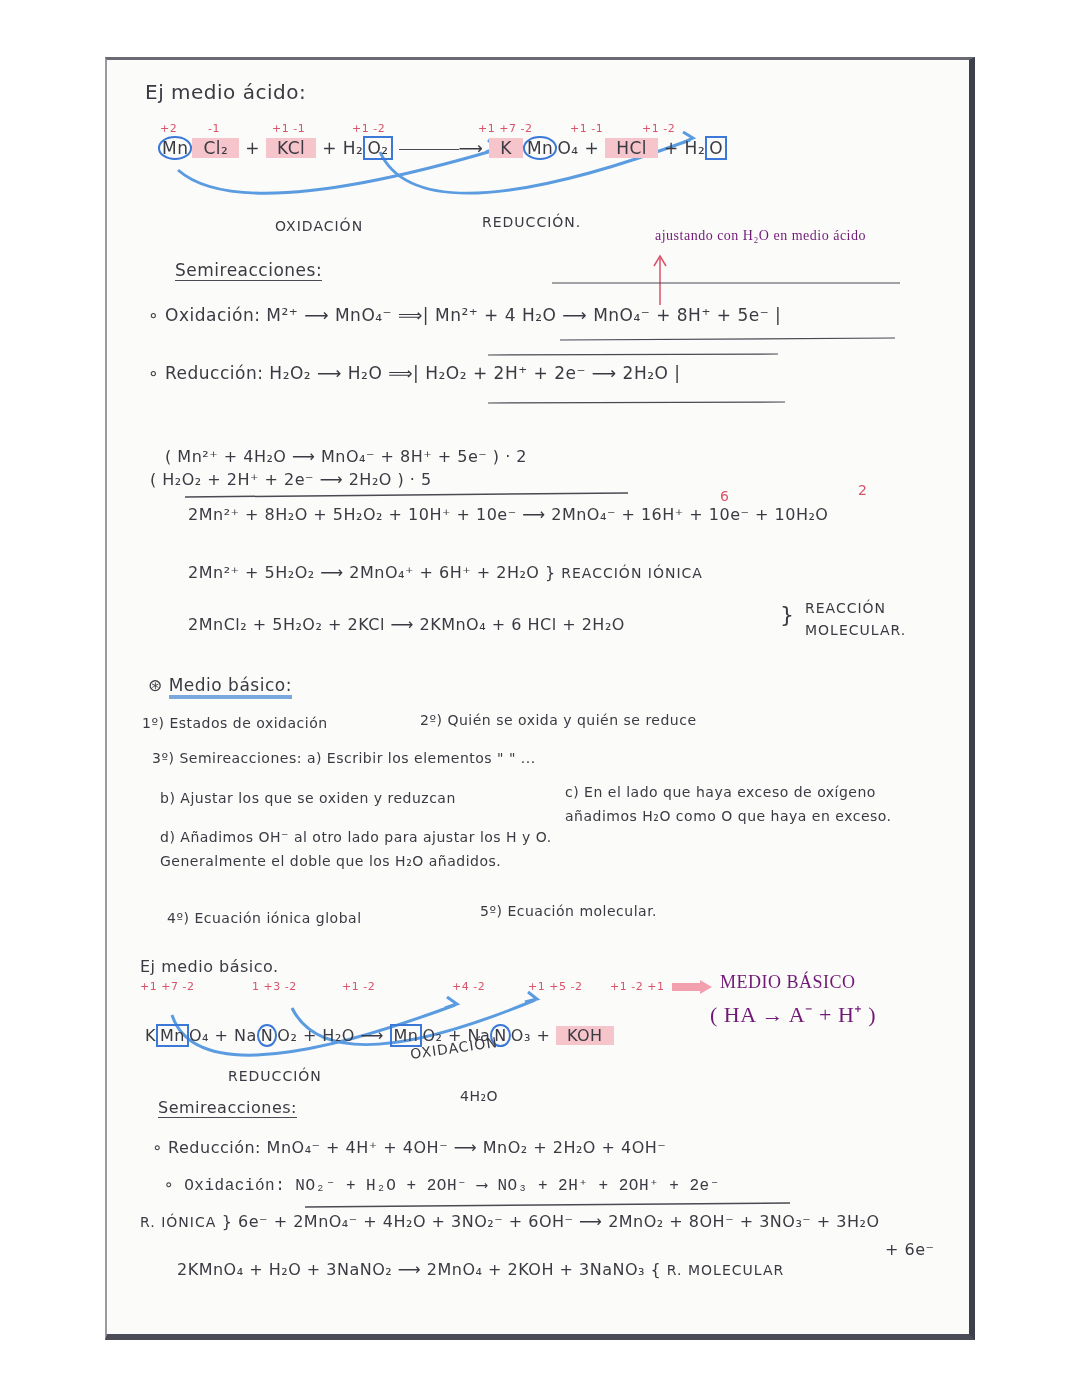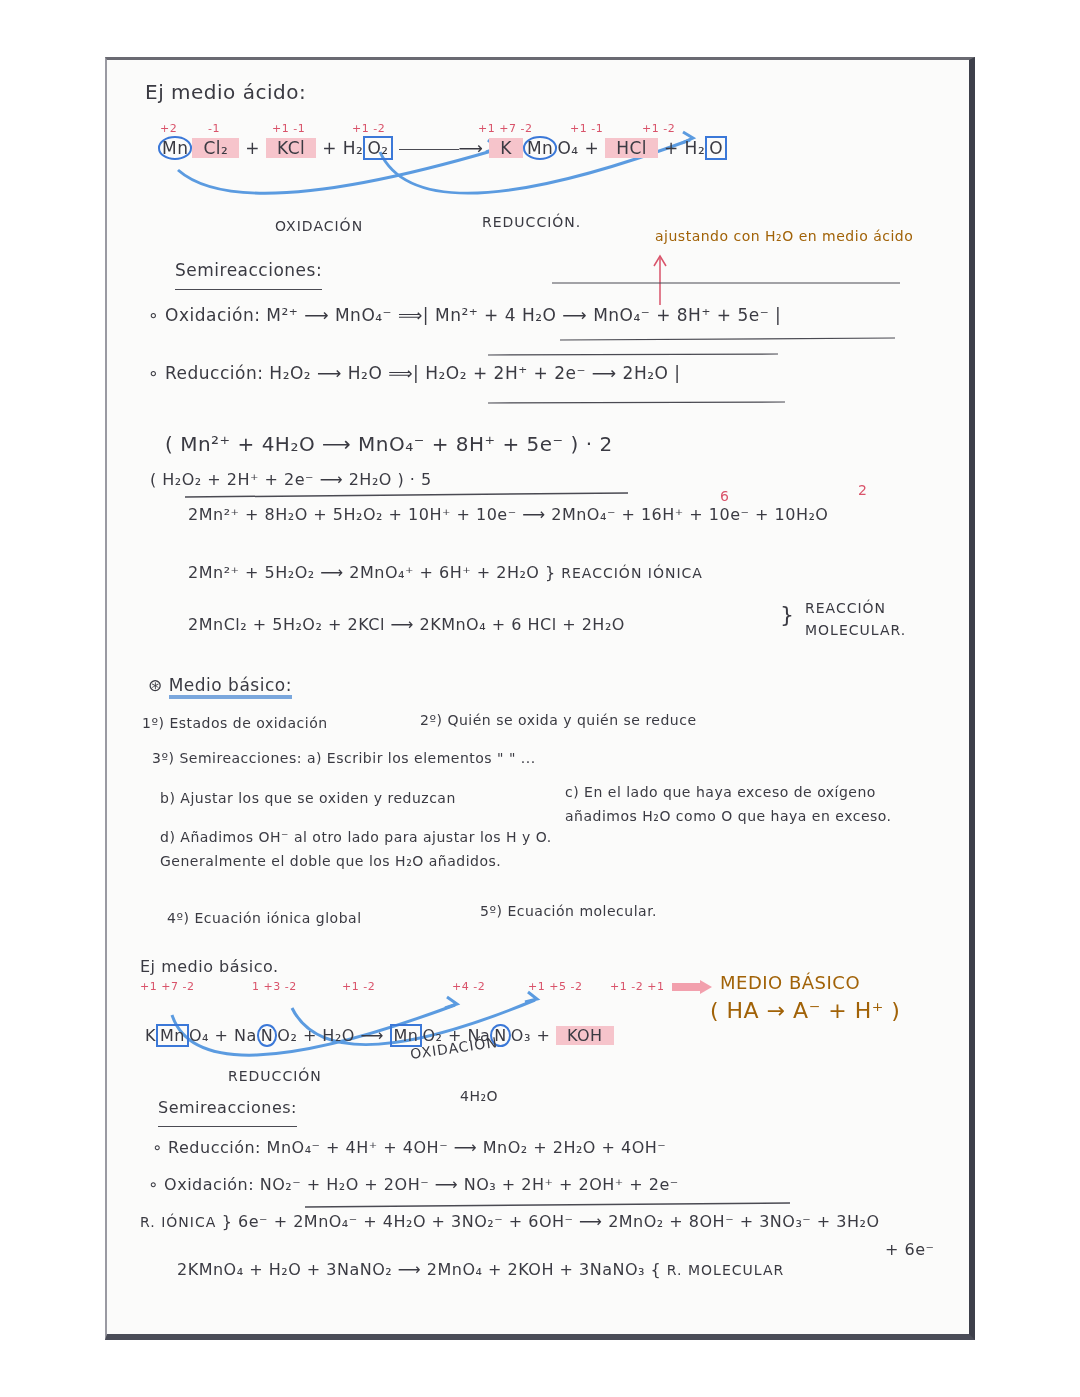--- a/index.html
+++ b/index.html
@@ -4,23 +4,23 @@
 <style>
   html, body { margin:0; padding:0; background:#ffffff; }
   body { width:1080px; height:1397px; position:relative; overflow:hidden;
          font-family:"DejaVu Sans", sans-serif; color:#3a3a42; }
   .frame { position:absolute; left:105px; top:57px; width:870px; height:1283px;
            background:#fbfbfa; border-top:3px solid #6a6a72; border-right:6px solid #3d3f4a;
            border-bottom:6px solid #4a4c57; border-left:2px solid #9a9aa2; box-sizing:border-box; }
   .line { position:absolute; white-space:nowrap; font-size:16px; letter-spacing:0.5px; }
   .small { font-size:14px; }
   .tiny { font-size:11px; color:#d9536a; }
-  .pink { color:#a16207; }
+  .pink { color:#701a75;font-family:Liberation Serif, serif; }
   .hl { background:#f6c4cb; padding:0 11px; }
-  .ul { border-bottom:1.5px solid #4a4a52; padding-bottom:9px; }
+  .ul { border-bottom:1.5px solid #4a4a52; padding-bottom:0; }
   .ul-blue { border-bottom:4px solid #7aa7dd; }
   .circ { border:2.5px solid #3b78d8; border-radius:50%; padding:0 2px; }
   .box { border:2.5px solid #3b78d8; padding:0 2px; }
   .caps { font-size:14px; letter-spacing:1px; }
   svg.overlay { position:absolute; left:0; top:0; pointer-events:none; }
 </style>
 </head>
 <body>
 
 <div class="frame"></div>
@@ -82,21 +82,21 @@
   <span>M²⁺ ⟶ MnO₄⁻</span> ⟹|
   <span>Mn²⁺ + 4 H₂O ⟶ MnO₄⁻ + 8H⁺ + 5e⁻</span> |
 </div>
 
 <div class="line" style="left:148px;top:363px;font-size:17px;">
   ∘ <span>Reducción:</span>
   <span>H₂O₂ ⟶ H₂O</span> ⟹|
   <span>H₂O₂ + 2H⁺ + 2e⁻ ⟶ 2H₂O</span> |
 </div>
 
-<div class="line" style="left:165px;top:432px;font-size:20px;">( Mn²⁺ + 4H₂O ⟶ MnO₄⁻ + 8H⁺ + 5e⁻ ) · 2</div>
+<div class="line" style="left:165px;top:447px;font-size:16px;">( Mn²⁺ + 4H₂O ⟶ MnO₄⁻ + 8H⁺ + 5e⁻ ) · 2</div>
 <div class="line" style="left:150px;top:470px;font-size:16px;">( H₂O₂ + 2H⁺ + 2e⁻ ⟶ 2H₂O ) · 5</div>
 
 <div class="line tiny" style="left:720px;top:488px;font-size:14px;">6</div>
 <div class="line tiny" style="left:858px;top:482px;font-size:14px;">2</div>
 <div class="line" style="left:188px;top:505px;font-size:16px;">2Mn²⁺ + 8H₂O + 5H₂O₂ + 10H⁺ + 10e⁻ ⟶ 2MnO₄⁻ + 16H⁺ + 10e⁻ + 10H₂O</div>
 
 <div class="line" style="left:188px;top:563px;font-size:16px;">
   <span>2Mn²⁺ + 5H₂O₂ ⟶ 2MnO₄⁺ + 6H⁺ + 2H₂O</span> } <span class="caps">REACCIÓN IÓNICA</span>
 </div>
 
@@ -139,21 +139,21 @@
 <div class="line caps" style="left:410px;top:1040px;transform:rotate(-8deg);">OXIDACIÓN</div>
 <div class="line caps" style="left:228px;top:1068px;">REDUCCIÓN</div>
 
 <div class="line small" style="left:460px;top:1088px;">4H₂O</div>
 <div class="line" style="left:158px;top:1098px;font-size:16px;"><span class="ul">Semireacciones:</span></div>
 
 <div class="line" style="left:152px;top:1138px;font-size:16px;">
   ∘ <span>Reducción:</span>
   <span>MnO₄⁻ + 4H⁺ + 4OH⁻ ⟶ MnO₂ + 2H₂O + 4OH⁻</span>
 </div>
-<div class="line" style="left:148px;top:1175px;font-size:16px;">
+<div class="line" style="left:164px;top:1175px;font-size:16px;font-family:Liberation Mono, monospace;">
   ∘ <span>Oxidación:</span>
   <span>NO₂⁻ + H₂O + 2OH⁻ ⟶ NO₃ + 2H⁺ + 2OH⁺ + 2e⁻</span>
 </div>
 
 <div class="line" style="left:140px;top:1212px;font-size:16px;">
   <span class="caps">R. IÓNICA</span> }
   <span>6e⁻ + 2MnO₄⁻ + 4H₂O + 3NO₂⁻ + 6OH⁻ ⟶ 2MnO₂ + 8OH⁻ + 3NO₃⁻ + 3H₂O</span>
 </div>
 <div class="line" style="left:885px;top:1240px;font-size:16px;">+ 6e⁻</div>
 

